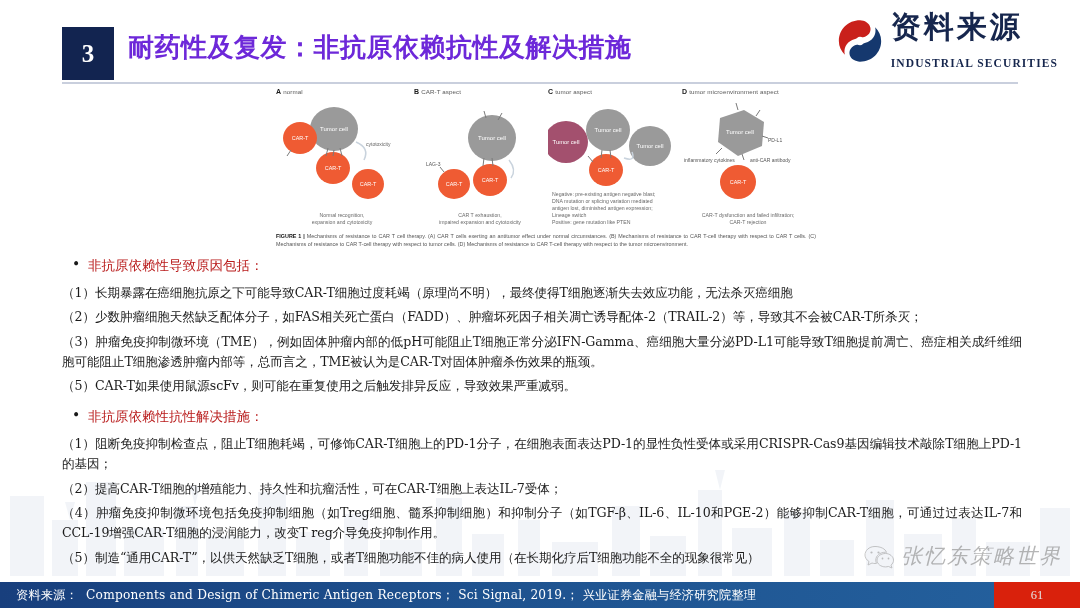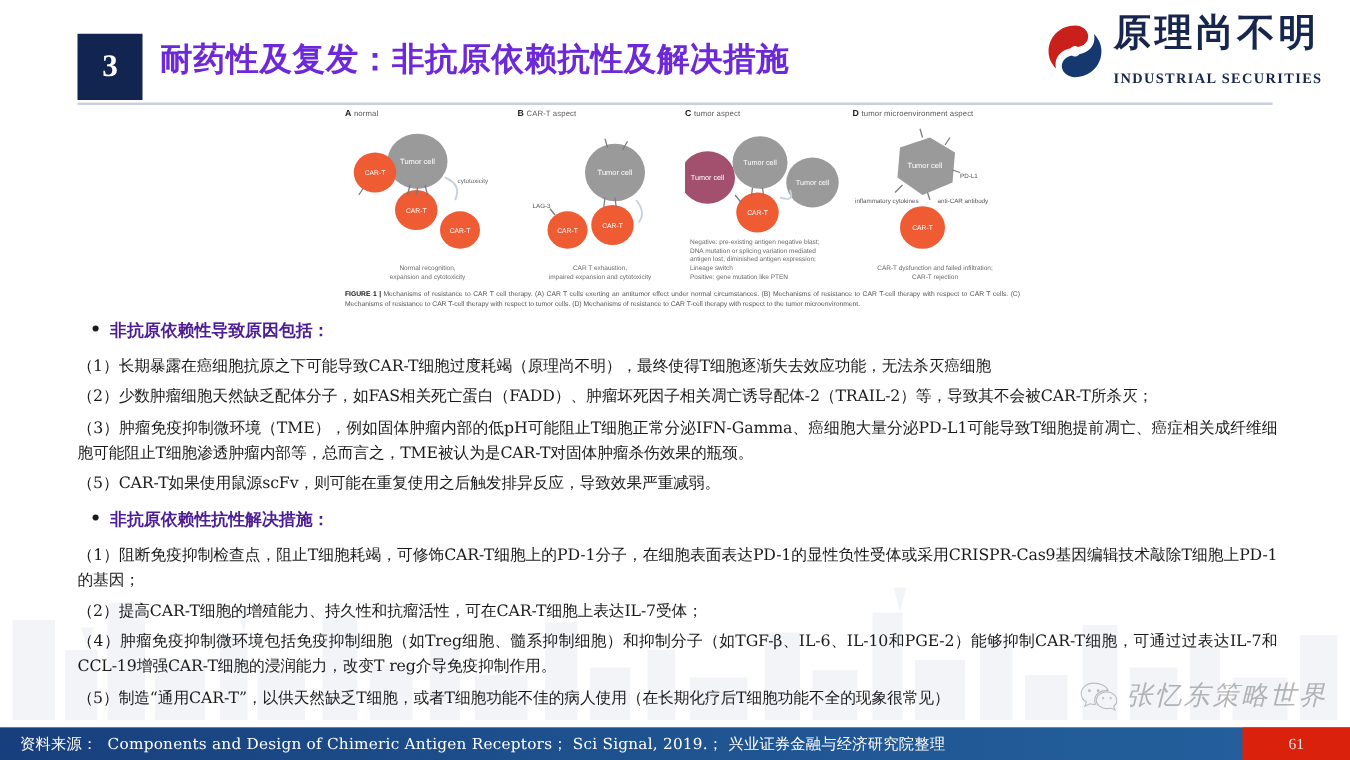--- a/index.html
+++ b/index.html
@@ -184,22 +184,22 @@
   
   .content {
     position: absolute;
     left: 62px;
     top: 256px;
     width: 960px;
   }
   .bullet-head {
     font-family: "DejaVu Serif", "Liberation Serif", serif;
     font-size: 13.5px;
-    font-weight: 700;
-    color: #4c1d95;
+    font-weight: 400;
+    color: #b91c1c;
     margin: 0 0 8px 10px;
     position: relative;
     padding-left: 16px;
     line-height: 1.4;
   }
   .bullet-head::before {
     content: "\2022";
     position: absolute;
     left: 0;
     top: -1px;
@@ -238,21 +238,21 @@
     white-space: nowrap;
   }
 
   
   .footer-bar {
     position: absolute;
     left: 0;
     bottom: 0;
     width: 1080px;
     height: 26px;
-    background: #737373;
+    background: #6d28d9;
     display: flex;
     align-items: center;
   }
   .footer-bar::after {
     content: "";
     position: absolute;
     left: 0; top: 0;
     width: 1080px; height: 100%;
     background: linear-gradient(90deg,#183f7d 0%,#1e528f 45%,#24619e 100%);
   }
@@ -326,21 +326,21 @@
     <div class="header-rule"></div>
 
     <div class="logo-wrap">
       <svg class="logo-mark" viewBox="0 0 100 100">
         <path d="M50 4 A46 46 0 1 0 50 96 A46 46 0 1 0 50 4 Z" fill="#ffffff"></path>
         <path d="M50 5 C24 5 4 25 4 50 C4 62 9 72 17 80 C14 66 20 54 33 48 C46 42 60 45 68 36 C76 28 74 15 64 9 C60 6.5 55 5 50 5 Z" fill="#c9201b"></path>
         <path d="M50 95 C76 95 96 75 96 50 C96 38 91 28 83 20 C86 34 80 46 67 52 C54 58 40 55 32 64 C24 72 26 85 36 91 C40 93.5 45 95 50 95 Z" fill="#15386e"></path>
         <circle cx="50" cy="50" r="9" fill="#ffffff"></circle>
       </svg>
       <div class="logo-text-col">
-        <div class="logo-cn">原理尚不明</div>
+        <div class="logo-cn">资料来源</div>
         <div class="logo-en">INDUSTRIAL SECURITIES</div>
       </div>
     </div>
   </div>
 
   <div class="figure-box">
     <div class="fig-panels">
 
       <div class="fig-panel p1">
         <div class="panel-label">

